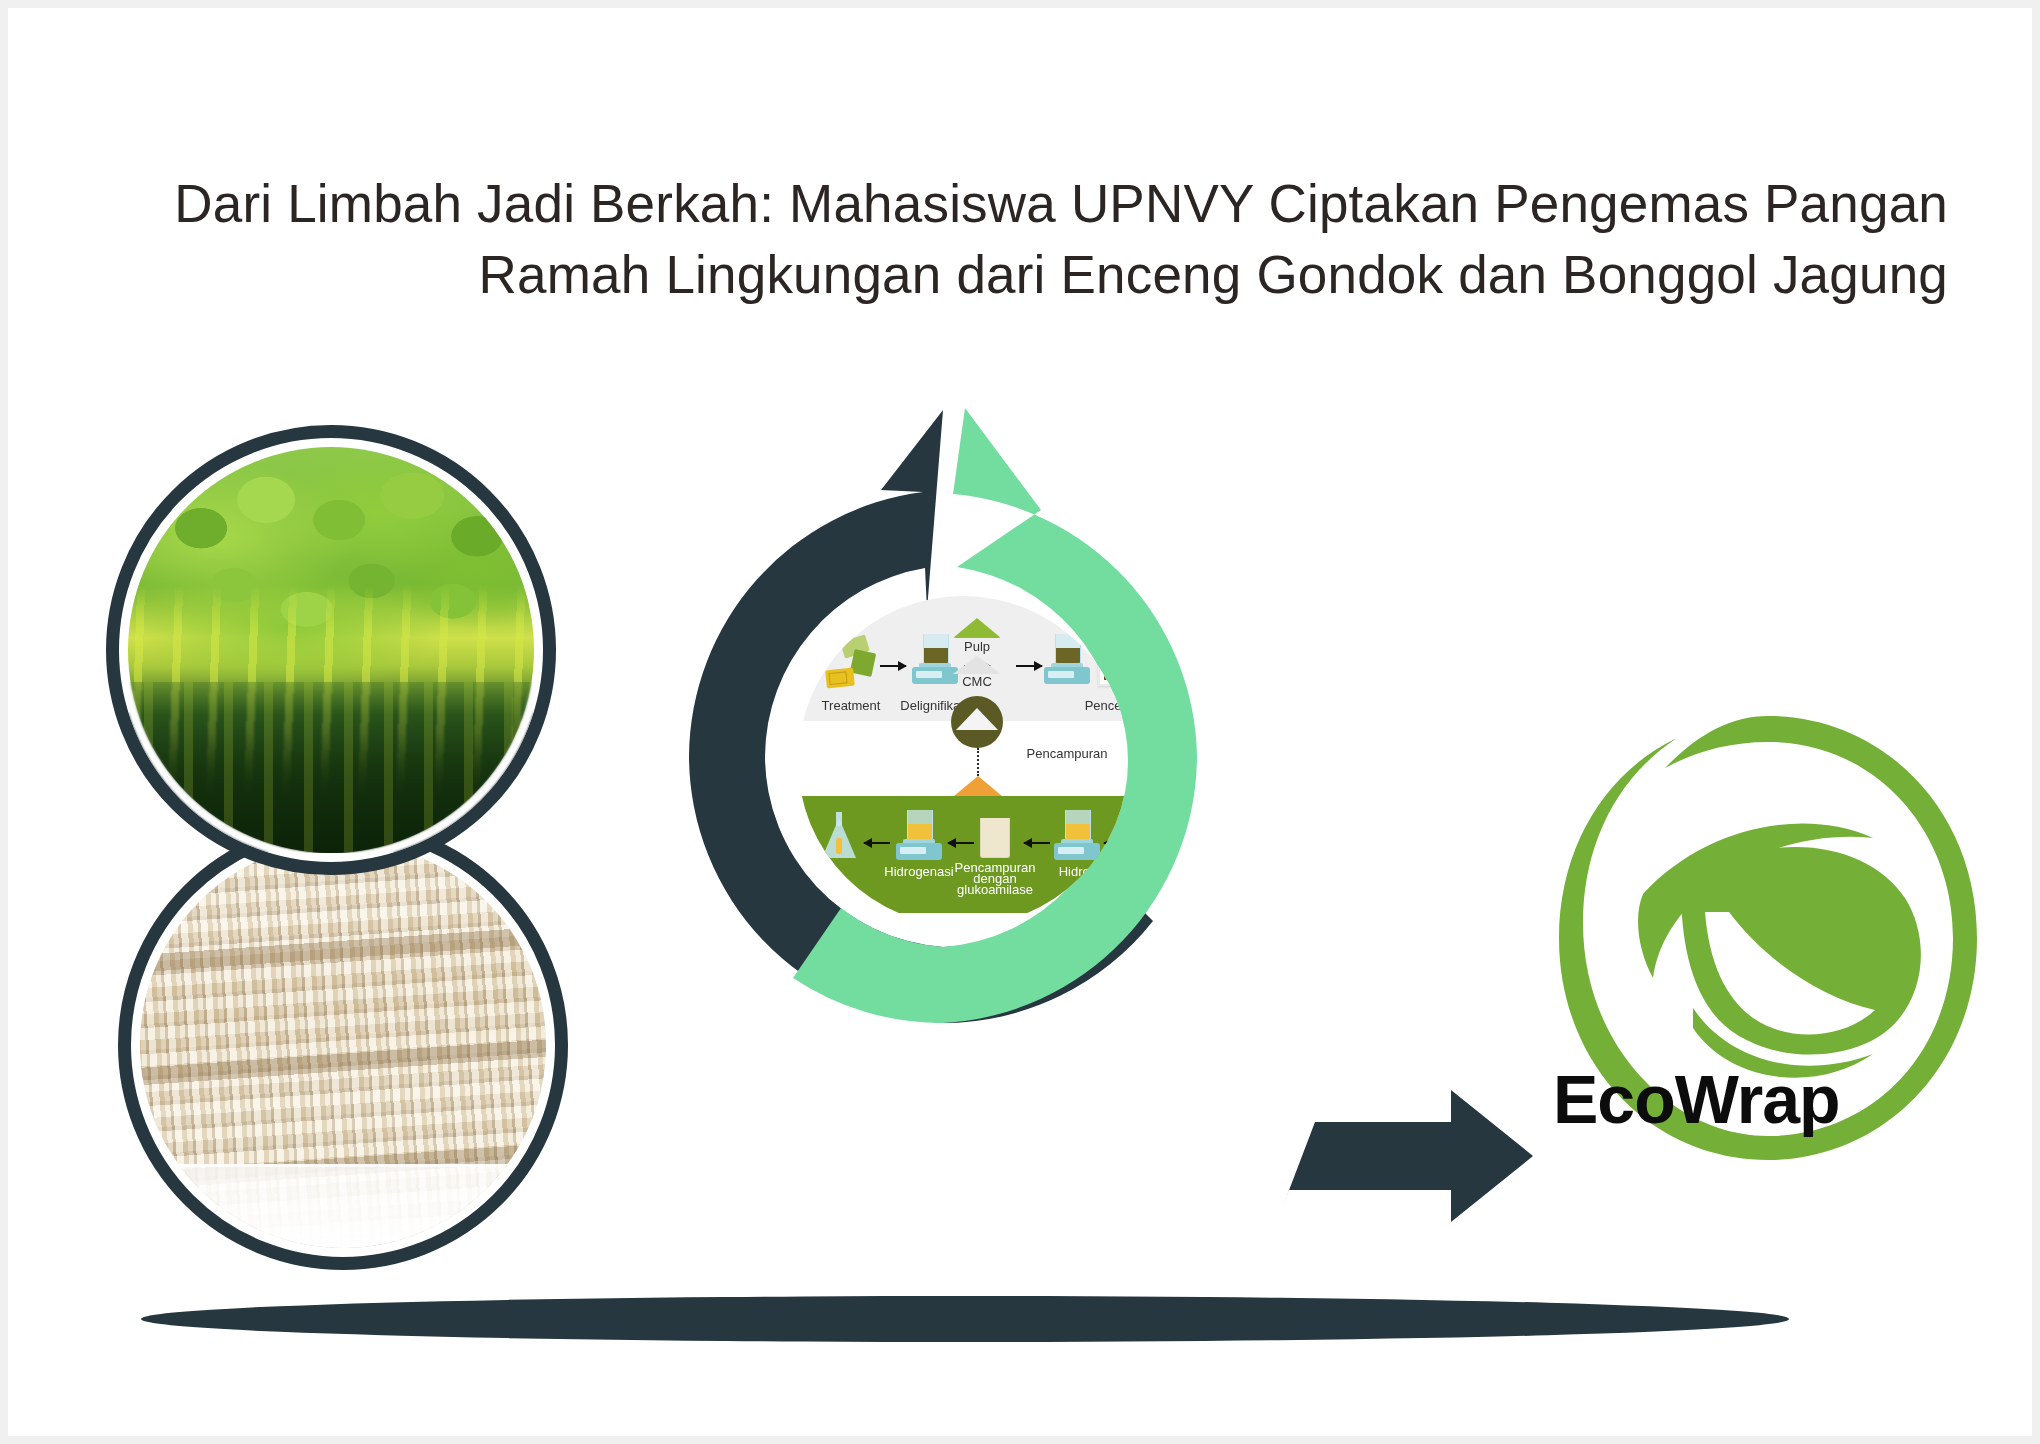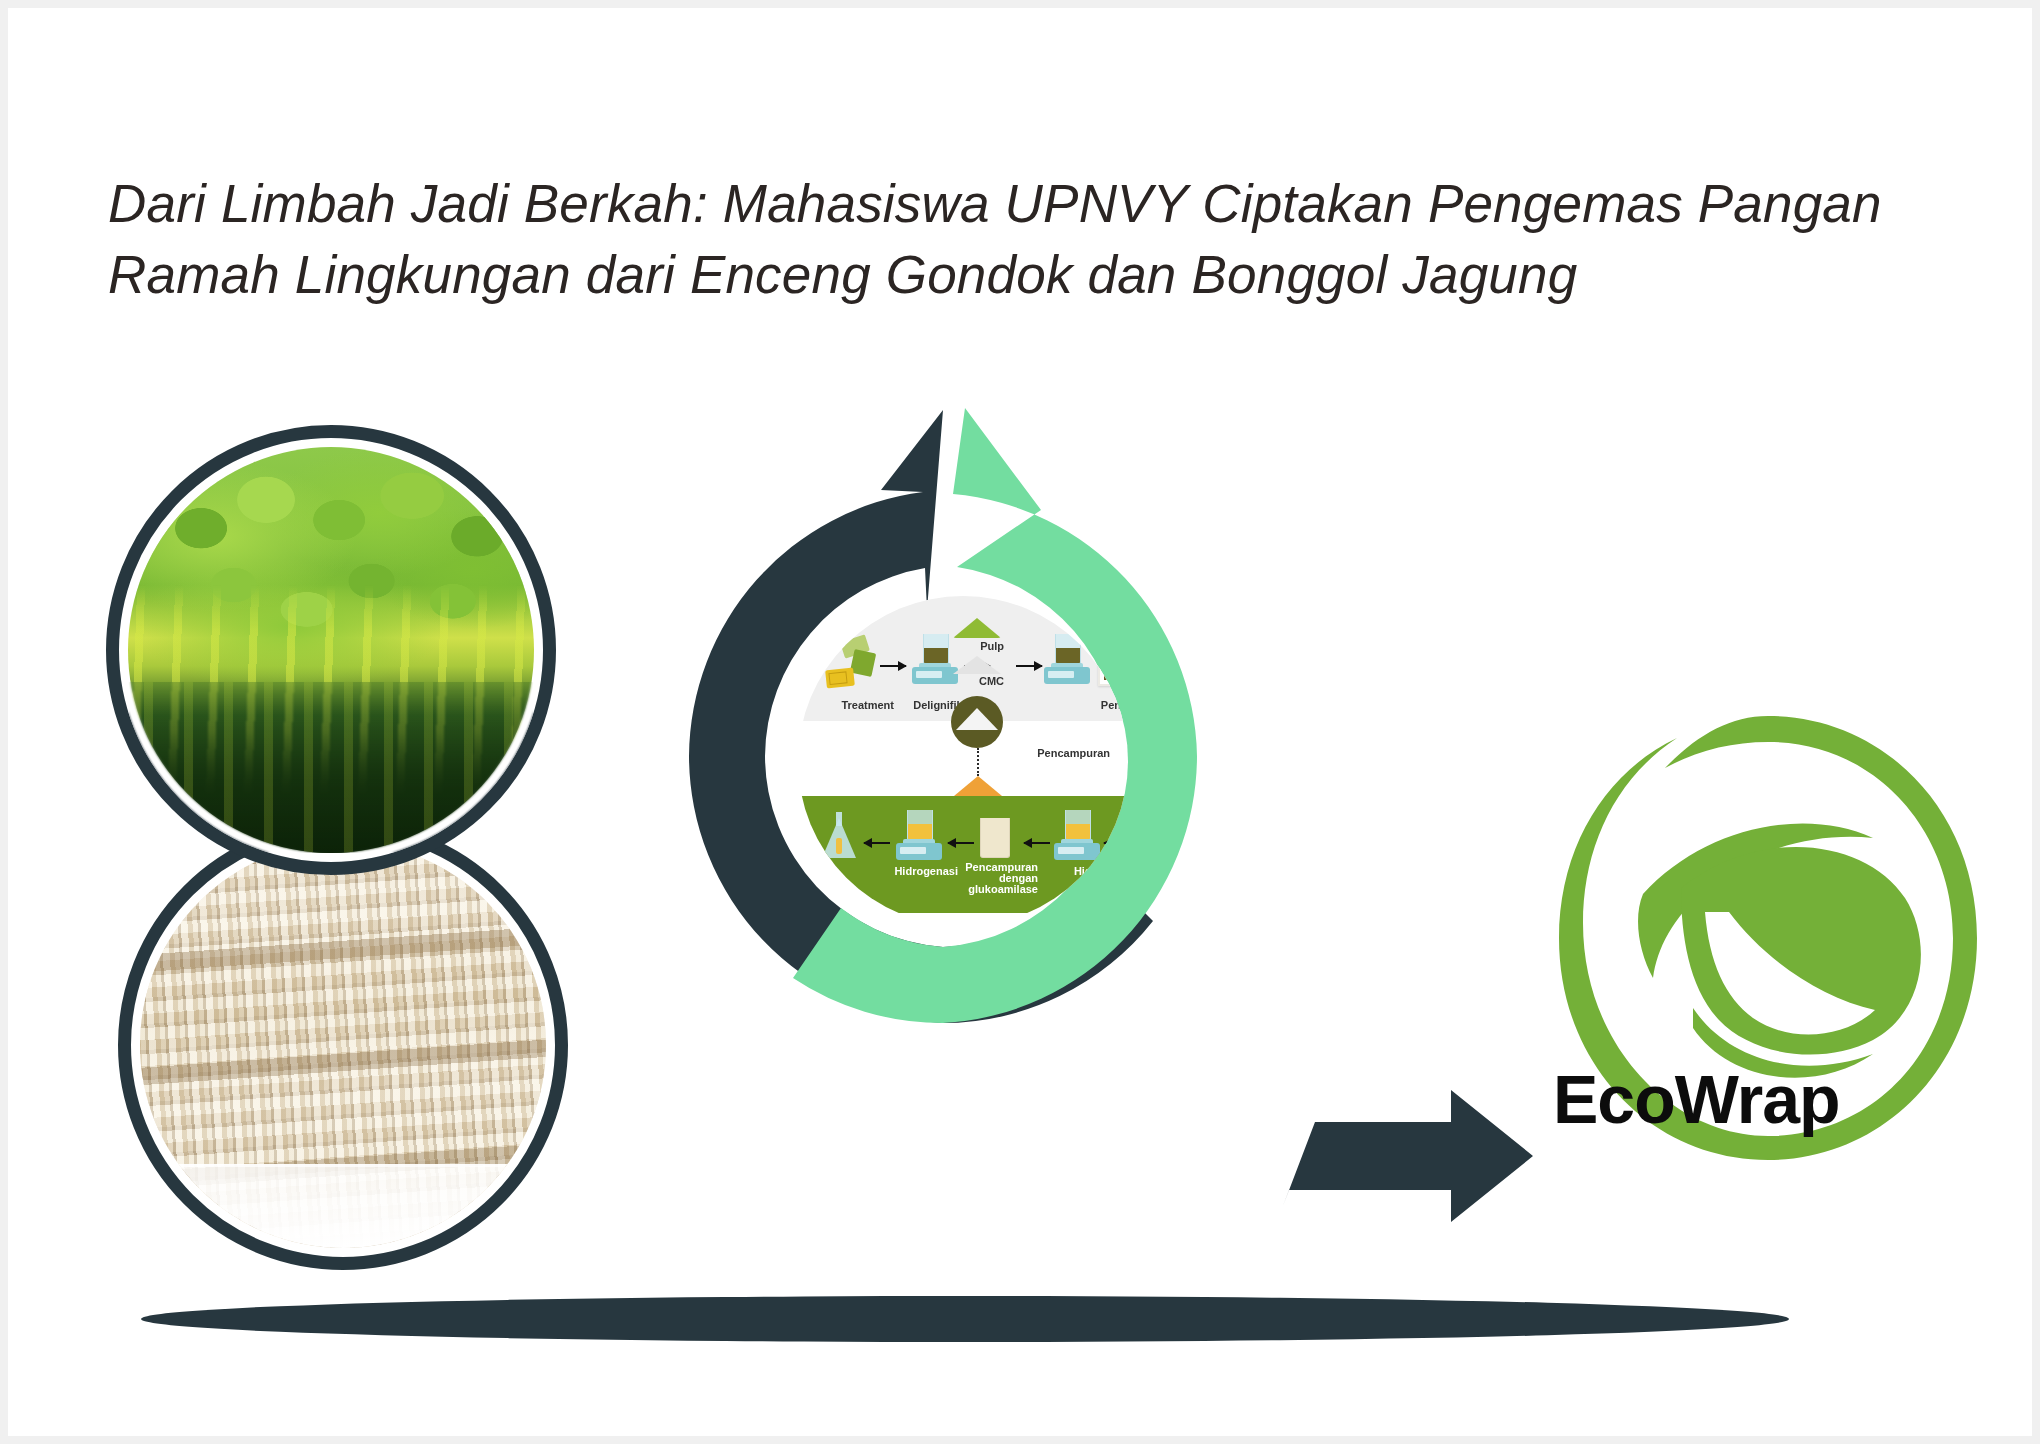--- a/index.html
+++ b/index.html
@@ -24,22 +24,21 @@
     background: #ffffff;
     overflow: hidden;
   }
 
   
   #title-block {
     position: absolute;
     left: 100px;
     top: 160px;
     width: 1840px;
-    text-align: left;
-    font-style: italic;
+    text-align: right;
   }
   .title-line {
     font-family: "Liberation Sans", sans-serif;
     font-size: 53px;
     line-height: 71px;
     letter-spacing: 0.2px;
     color: #2b2523;
     font-weight: 400;
     white-space: nowrap;
   }
@@ -194,26 +193,25 @@
   }
   #diagram-inner {
     position: absolute; inset: 0;
   }
 
   
   .dg { position: absolute; }
   .dg-label {
     position: absolute;
     font-family: "Liberation Sans", sans-serif;
-    font-size: 11px;
+    font-size: 13px;
     color: #333333;
-    text-align: right;
+    text-align: center;
     line-height: 11px;
     white-space: nowrap;
-    font-weight: bold;
   }
   .dg-label.wrap { white-space: normal; }
   .dg-arrow {
     position: absolute;
     height: 2px;
     background: #111111;
   }
   .dg-arrow::after {
     content: "";
     position: absolute;

